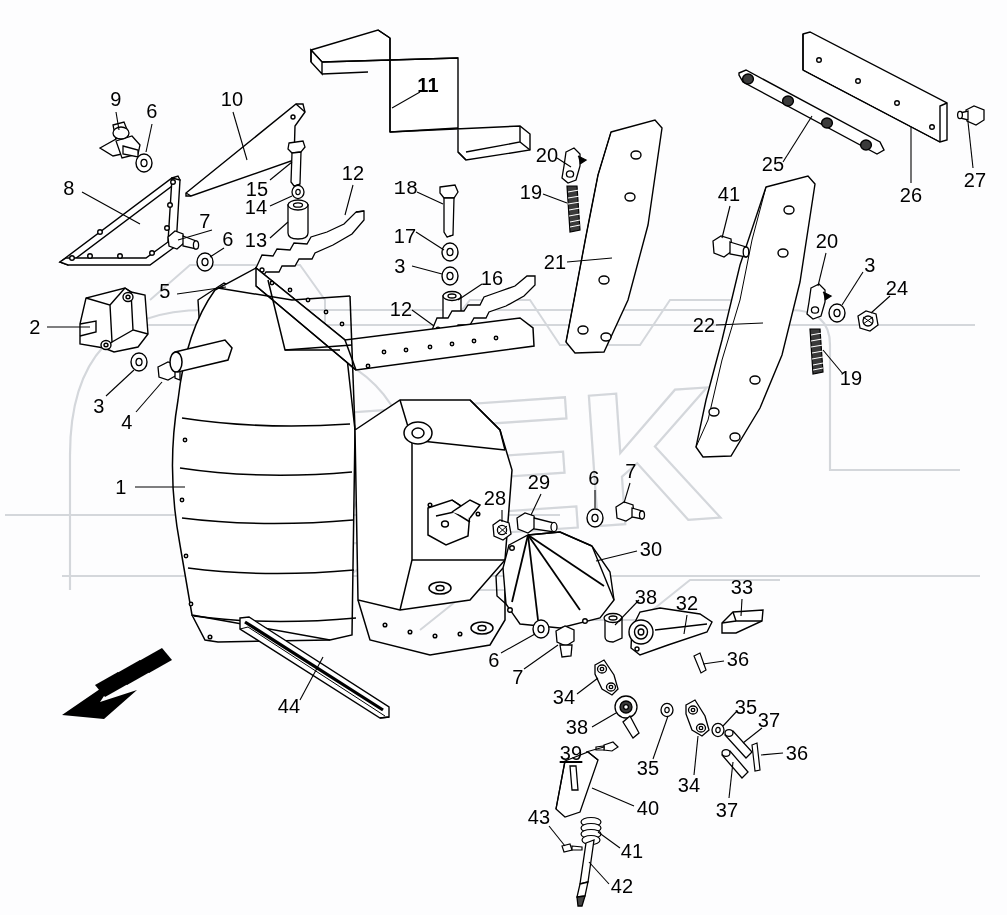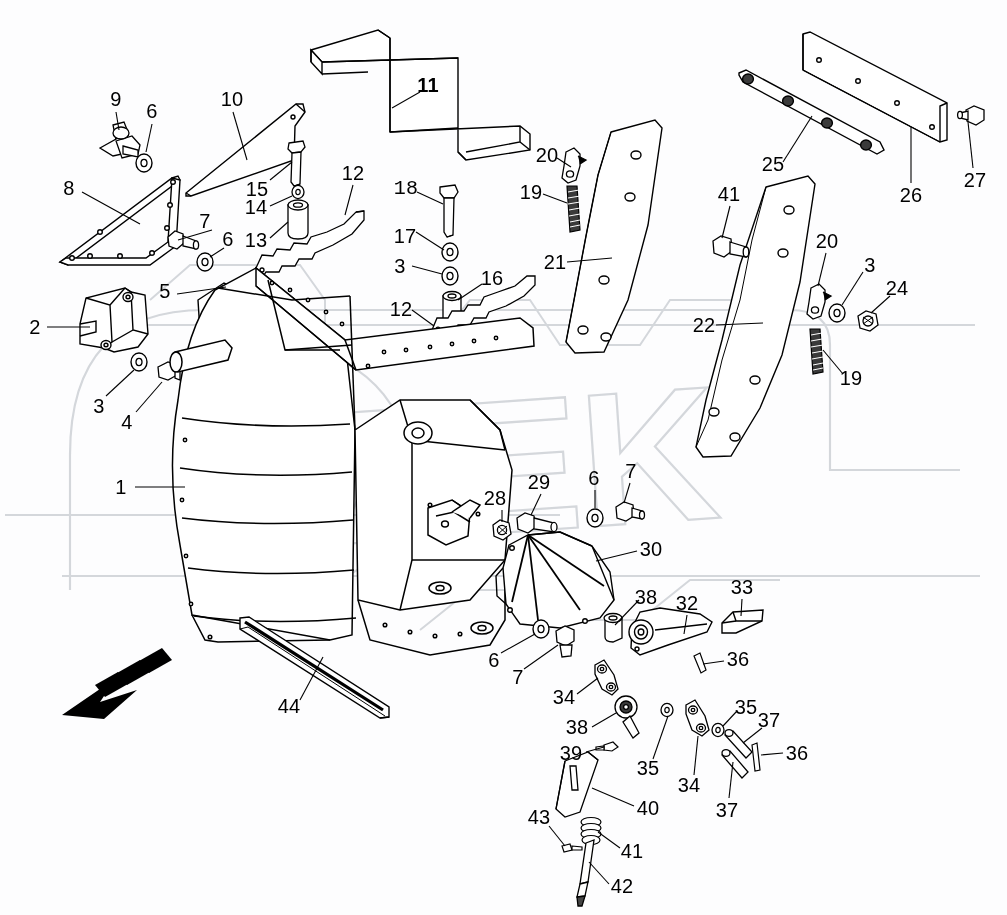--- a/index.html
+++ b/index.html
@@ -652,21 +652,21 @@
       <div class="callout" style="left: 646px; top: 597px;">38</div>
       <div class="callout" style="left: 687px; top: 603px;">32</div>
       <div class="callout" style="left: 742px; top: 587px;">33</div>
       <div class="callout" style="left: 494px; top: 660px;">6</div>
       <div class="callout" style="left: 518px; top: 677px;">7</div>
       <div class="callout" style="left: 738px; top: 659px;">36</div>
       <div class="callout" style="left: 564px; top: 697px;">34</div>
       <div class="callout" style="left: 577px; top: 727px;">38</div>
       <div class="callout" style="left: 746px; top: 707px;">35</div>
       <div class="callout" style="left: 769px; top: 720px;">37</div>
-      <div class="callout" style="left: 571px; top: 753px;">39</div>
+      <div class="callout" style="left: 571px; top: 753px; text-decoration: underline;">39</div>
       <div class="callout" style="left: 648px; top: 768px;">35</div>
       <div class="callout" style="left: 689px; top: 785px;">34</div>
       <div class="callout" style="left: 797px; top: 753px;">36</div>
       <div class="callout" style="left: 727px; top: 810px;">37</div>
       <div class="callout" style="left: 289px; top: 706px;">44</div>
       <div class="callout" style="left: 648px; top: 808px;">40</div>
       <div class="callout" style="left: 539px; top: 817px;">43</div>
       <div class="callout" style="left: 632px; top: 851px;">41</div>
       <div class="callout" style="left: 622px; top: 886px;">42</div>
     </div>

